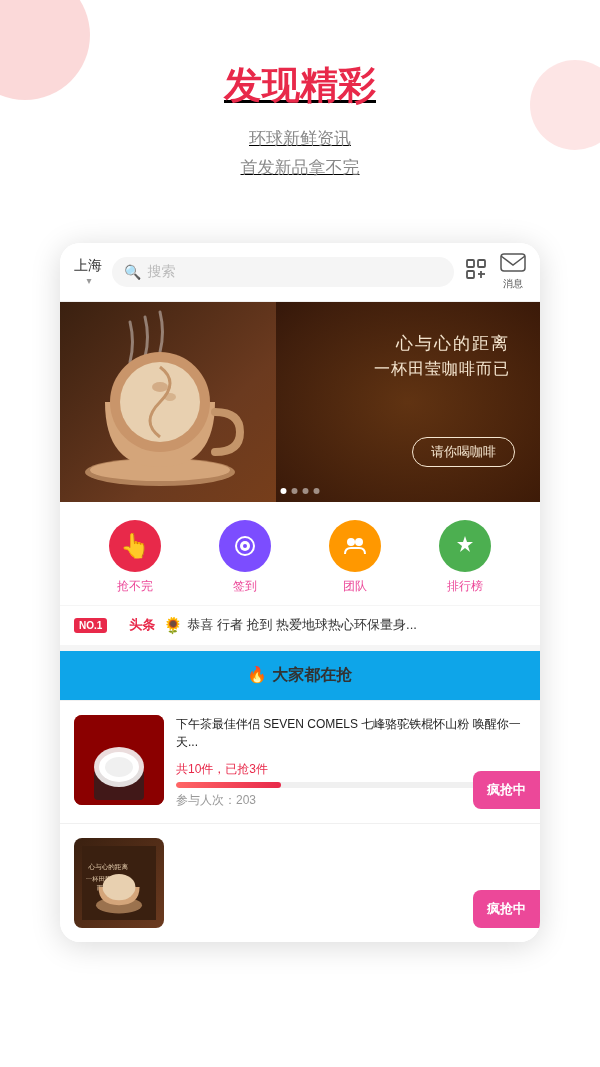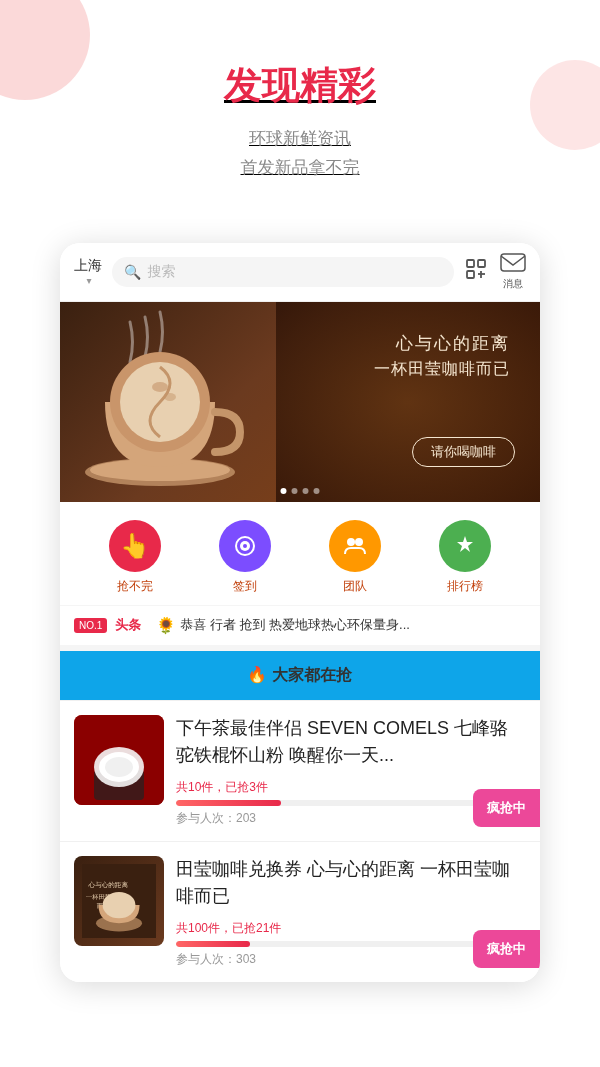--- a/index.html
+++ b/index.html
@@ -208,46 +208,46 @@
       width: 52px; height: 52px;
       border-radius: 50%;
       display: flex;
       align-items: center;
       justify-content: center;
       font-size: 24px;
       color: #fff;
     }
     .icon-label {
       font-size: 12px;
-      color: #c2410c;
+      color: #ec4899;
     }
 
     
     .news-ticker {
       display: flex;
       align-items: center;
       padding: 10px 14px;
       background: #fff;
       border-top: 1px solid #f5f5f5;
     }
     .news-badge {
       background: #e8294a;
       color: #fff;
       font-size: 10px;
-      font-weight: 400;
+      font-weight: 700;
       padding: 2px 5px;
       border-radius: 3px;
-      margin-right: 8px;
+      margin-right: 22px;
       white-space: nowrap;
     }
     .news-tag {
       color: #e8294a;
       font-size: 13px;
       font-weight: 600;
-      margin-right: 15px;
+      margin-right: 8px;
     }
     .news-sunflower {
       font-size: 16px;
       margin-right: 4px;
     }
     .news-text {
       font-size: 13px;
       color: #333;
       flex: 1;
       overflow: hidden;
@@ -281,21 +281,21 @@
       margin-right: 12px;
       overflow: hidden;
     }
     .product-info {
       flex: 1;
       display: flex;
       flex-direction: column;
       justify-content: space-between;
     }
     .product-title {
-      font-size: 18px;
+      font-size: 12px;
       color: #222;
       line-height: 1.5;
       font-weight: 500;
     }
     .product-stock {
       font-size: 12px;
       color: #e8294a;
       margin-top: 10px;
     }
     .progress-wrap {
@@ -502,26 +502,18 @@
 
           <text x="8" y="28" font-size="8" fill="#e8d0b0" font-family="sans-serif">心与心的距离</text>
           <text x="5" y="42" font-size="7.5" fill="#e8d0b0" font-family="sans-serif">一杯田莹咖啡</text>
           <text x="18" y="54" font-size="7.5" fill="#e8d0b0" font-family="sans-serif">而已</text>
           <ellipse cx="45" cy="72" rx="28" ry="10" fill="#c4956a" opacity="0.7"></ellipse>
           <path d="M20 50 Q20 72 45 72 Q70 72 70 50 Z" fill="#d4a57a"></path>
           <ellipse cx="45" cy="50" rx="20" ry="16" fill="#e8d0b0"></ellipse>
         </svg>
       </div>
     </div>
-    <div class="product-info">
-      <div class="product-title">田莹咖啡兑换券 心与心的距离 一杯田莹咖啡而已</div>
-      <div class="product-stock">共100件，已抢21件</div>
-      <div class="progress-wrap">
-        <div class="progress-bar" style="width:21%;"></div>
-      </div>
-      <div class="product-participants">参与人次：303</div>
-    </div>
     <div class="rush-btn">疯抢中</div>
   </div>
 
 </div>
 
 <div style="height:40px;"></div>
 
 </body></html>

